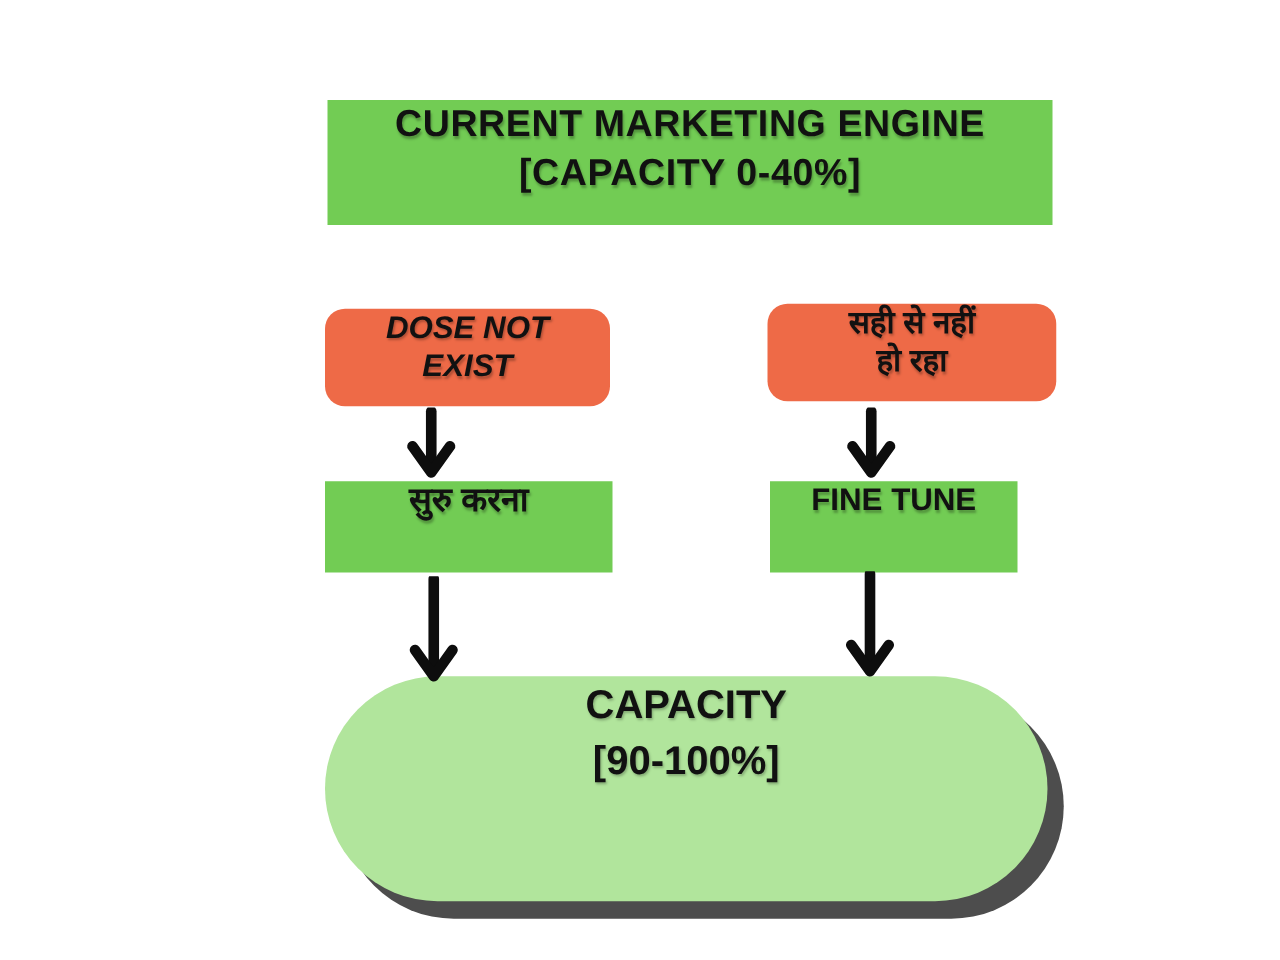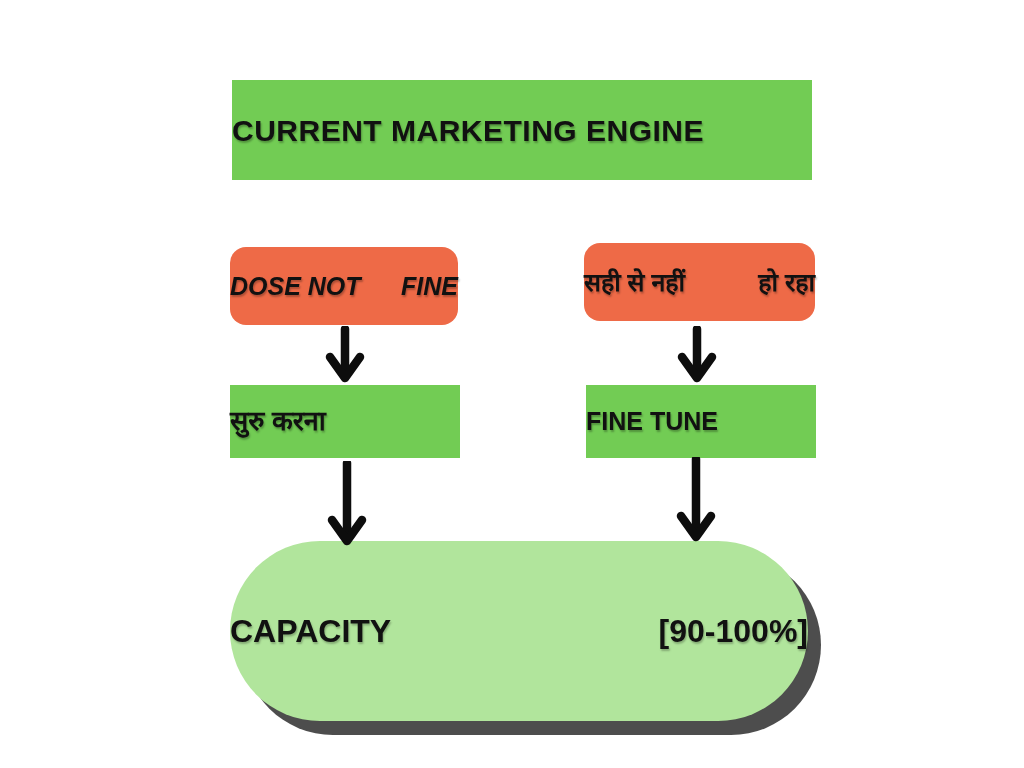--- a/index.html
+++ b/index.html
@@ -16,46 +16,47 @@
   .canvas{
     position:relative;
     width:1024px;height:768px;
     background:var(--bg);
     overflow:hidden;
     font-family:"Liberation Sans","DejaVu Sans",sans-serif;
     color:var(--ink);
   }
   .box{
     position:absolute;
-    display:flex;flex-direction:row;
-    justify-content:space-between;align-items:center;
+    display:flex;flex-direction:column;
+    justify-content:flex-start;align-items:center;
     text-align:center;
     font-weight:700;
     color:var(--ink);
     text-shadow:1px 2px 2px rgba(0,0,0,0.28);
+    margin-left:30px;
   }
   .title-box{
     left:232px;top:80px;width:580px;height:100px;
     background:var(--bright-green);
     font-size:30px;line-height:39px;
     letter-spacing:.5px;
   }
   .problem-box{
     background:var(--orange);
     border-radius:16px;
     font-size:25px;line-height:31px;
   }
   .problem-box.left{left:230px;top:247px;width:228px;height:78px;font-style:italic;}
   .problem-box.right{left:584px;top:243px;width:231px;height:78px;}
   .action-box{
     background:var(--bright-green);
     font-size:25px;line-height:31px;
   }
   .action-box.left{left:230px;top:385px;width:230px;height:73px;font-size:27px;}
-  .action-box.right{left:586px;top:385px;width:230px;height:73px;}
+  .action-box.right{left:586px;top:385px;width:198px;height:73px;}
   .result-pill{
     left:230px;top:541px;width:578px;height:180px;
     background:var(--light-green);
     border-radius:90px;
     box-shadow:13px 14px 0 0 var(--shadow-gray);
     font-size:32px;line-height:45px;
     text-shadow:1px 2px 2px rgba(0,0,0,0.25);
   }
   .arrow{position:absolute;}
   .arrow svg{display:block;}
@@ -71,25 +72,26 @@
   .arrow-long-left{left:325px;top:461px;z-index:2;}
   .arrow-long-right{left:674px;top:457px;z-index:2;}
 </style>
 </head>
 <body>
 
 <div class="canvas">
 
   <div class="box title-box">
     <div>CURRENT MARKETING ENGINE</div>
+    <div>[CAPACITY 0-40%]</div>
   </div>
 
   <div class="box problem-box left">
     <div>DOSE NOT</div>
-    <div>FINE</div>
+    <div>EXIST</div>
   </div>
 
   <div class="box problem-box right">
     <div>सही से नहीं</div>
     <div>हो रहा</div>
   </div>
 
   <div class="arrow arrow-short-left">
     <svg width="44" height="58" viewBox="0 0 44 58" aria-hidden="true">
       <path d="M22 3 L22 46"></path>

